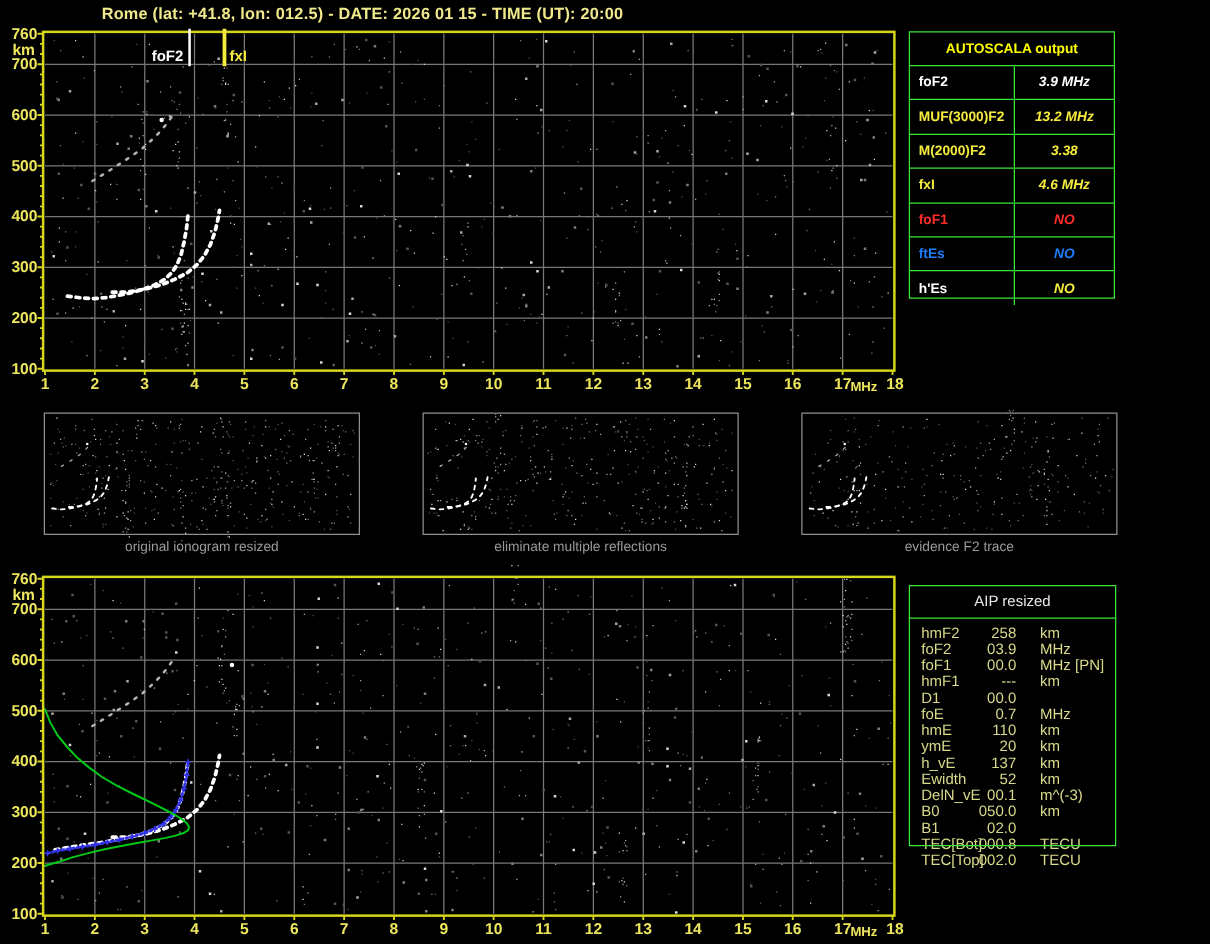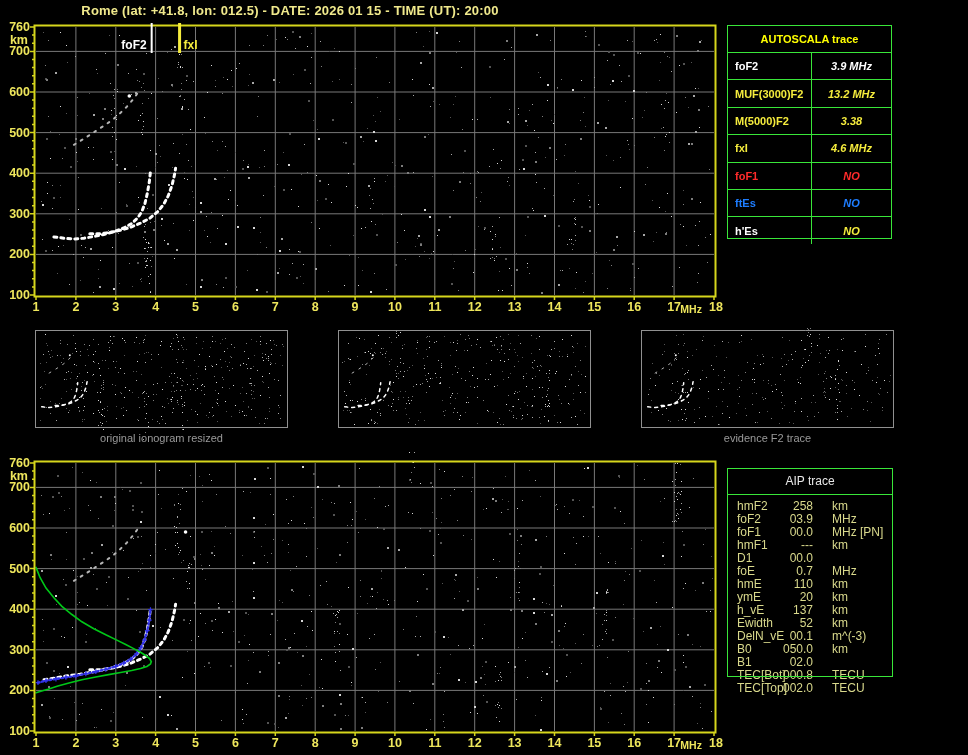--- a/index.html
+++ b/index.html
@@ -187,35 +187,36 @@
         <path d="M829 399h1v1h-1zM672 383h1v1h-1zM801 340h1v1h-1zM884 380h1v1h-1zM831 377h1v1h-1zM842 350h1v1h-1zM808 360h1v1h-1zM801 411h1v1h-1zM666 408h1v1h-1zM854 389h1v1h-1zM828 337h1v1h-1zM837 419h1v1h-1zM753 368h1v1h-1zM798 382h1v1h-1zM685 409h1v1h-1zM688 402h1v1h-1zM754 379h1v1h-1zM800 383h1v1h-1zM752 379h1v1h-1zM830 388h1v1h-1zM678 399h1v1h-1zM655 385h1v1h-1zM861 364h1v1h-1zM802 365h1v1h-1zM817 345h1v1h-1zM700 379h1v1h-1zM705 416h1v1h-1zM776 389h1v1h-1zM658 410h1v1h-1zM805 349h1v1h-1zM729 417h1v1h-1zM876 382h1v1h-1zM772 391h1v1h-1zM708 391h1v1h-1zM865 346h1v1h-1zM760 364h1v1h-1zM859 395h1v1h-1zM718 389h1v1h-1zM741 335h1v1h-1zM846 372h1v1h-1zM878 348h1v1h-1zM687 357h1v1h-1zM795 401h1v1h-1zM838 361h1v1h-1zM836 399h1v1h-1zM838 383h1v1h-1zM838 360h1v1h-1zM835 379h1v1h-1zM837 369h1v1h-1zM837 408h1v1h-1zM839 392h1v1h-1zM682 419h1v1h-1zM687 392h1v1h-1zM687 372h1v1h-1zM681 409h1v1h-1zM810 334h1v1h-1zM805 362h1v1h-1zM811 343h1v1h-1z" fill="#d8d8d8"></path>
         <path d="M647.7 406.8L651.4 407.2L655.1 407.5L658.9 407.2L662.6 406.6L666.3 405.9L670.0 404.8L673.7 403.5L676.7 401.9L679.0 399.8L680.4 397.6L681.6 394.6L682.5 390.9L683.3 386.7L683.7 382.7" fill="none" stroke="#ffffff" stroke-width="1.5" stroke-linecap="round" stroke-dasharray="3 4"></path>
         <path d="M661.1 405.6L664.8 405.6L668.5 405.1L672.3 404.4L676.0 403.4L679.7 401.9L683.4 399.9L686.4 397.6L688.6 394.9L690.4 391.6L691.7 387.9L692.6 384.2L693.1 381.7" fill="none" stroke="#ffffff" stroke-width="1.5" stroke-linecap="round" stroke-dasharray="3 4"></path>
         <path d="M655.1 373.1L658.1 371.3L661.1 369.5L664.1 367.6L667.0 365.6L670.0 363.6L672.6 361.3L674.9 359.1L677.0 356.7L678.8 354.4" fill="none" stroke="#b4b4b4" stroke-width="1" stroke-linecap="round" stroke-dasharray="2 6"></path>
         <circle cx="675.824705882353" cy="355.24242424242425" r="1" fill="#ffffff"></circle>
       </g>
     </svg>
   <div class="title">Rome (lat: +41.8, lon: 012.5) - DATE: 2026 01 15 - TIME (UT): 20:00</div>
 
   <div class="caption" style="left:35px">original ionogram resized</div>
+  <div class="caption" style="left:338px">eliminate multiple reflections</div>
   <div class="caption" style="left:641px">evidence F2 trace</div>
 
   <div id="autoscala">
-    <div class="hdr">AUTOSCALA trace</div>
+    <div class="hdr">AUTOSCALA output</div>
     <div id="autoscala-rows">
         <div class="row">
           <div class="lbl" style="color: rgb(255, 255, 255);">foF2</div>
           <div class="val" style="color: rgb(255, 255, 255);">3.9 MHz</div>
         </div>
         <div class="row">
           <div class="lbl" style="color: rgb(245, 236, 61);">MUF(3000)F2</div>
           <div class="val" style="color: rgb(245, 236, 61);">13.2 MHz</div>
         </div>
         <div class="row">
-          <div class="lbl" style="color: rgb(245, 236, 61);">M(5000)F2</div>
+          <div class="lbl" style="color: rgb(245, 236, 61);">M(2000)F2</div>
           <div class="val" style="color: rgb(245, 236, 61);">3.38</div>
         </div>
         <div class="row">
           <div class="lbl" style="color: rgb(245, 236, 61);">fxI</div>
           <div class="val" style="color: rgb(245, 236, 61);">4.6 MHz</div>
         </div>
         <div class="row">
           <div class="lbl" style="color: rgb(255, 43, 43);">foF1</div>
           <div class="val" style="color: rgb(255, 43, 43);">NO</div>
         </div>
@@ -224,21 +225,21 @@
           <div class="val" style="color: rgb(30, 125, 255);">NO</div>
         </div>
         <div class="row">
           <div class="lbl" style="color: rgb(255, 255, 255);">h'Es</div>
           <div class="val" style="color: rgb(245, 236, 61);">NO</div>
         </div>
       </div>
   </div>
 
   <div id="aip">
-    <div class="hdr">AIP trace</div>
+    <div class="hdr">AIP resized</div>
     <div id="aip-rows">
         <div class="r" style="top: 32px; left: 0px; width: 166px;">
           <span class="lab">hmF2</span>
           <span class="value">258</span>
           <span class="unit">km</span>
         </div>
         <div class="r" style="top: 45px; left: 0px; width: 166px;">
           <span class="lab">foF2</span>
           <span class="value">03.9</span>
           <span class="unit">MHz</span>

